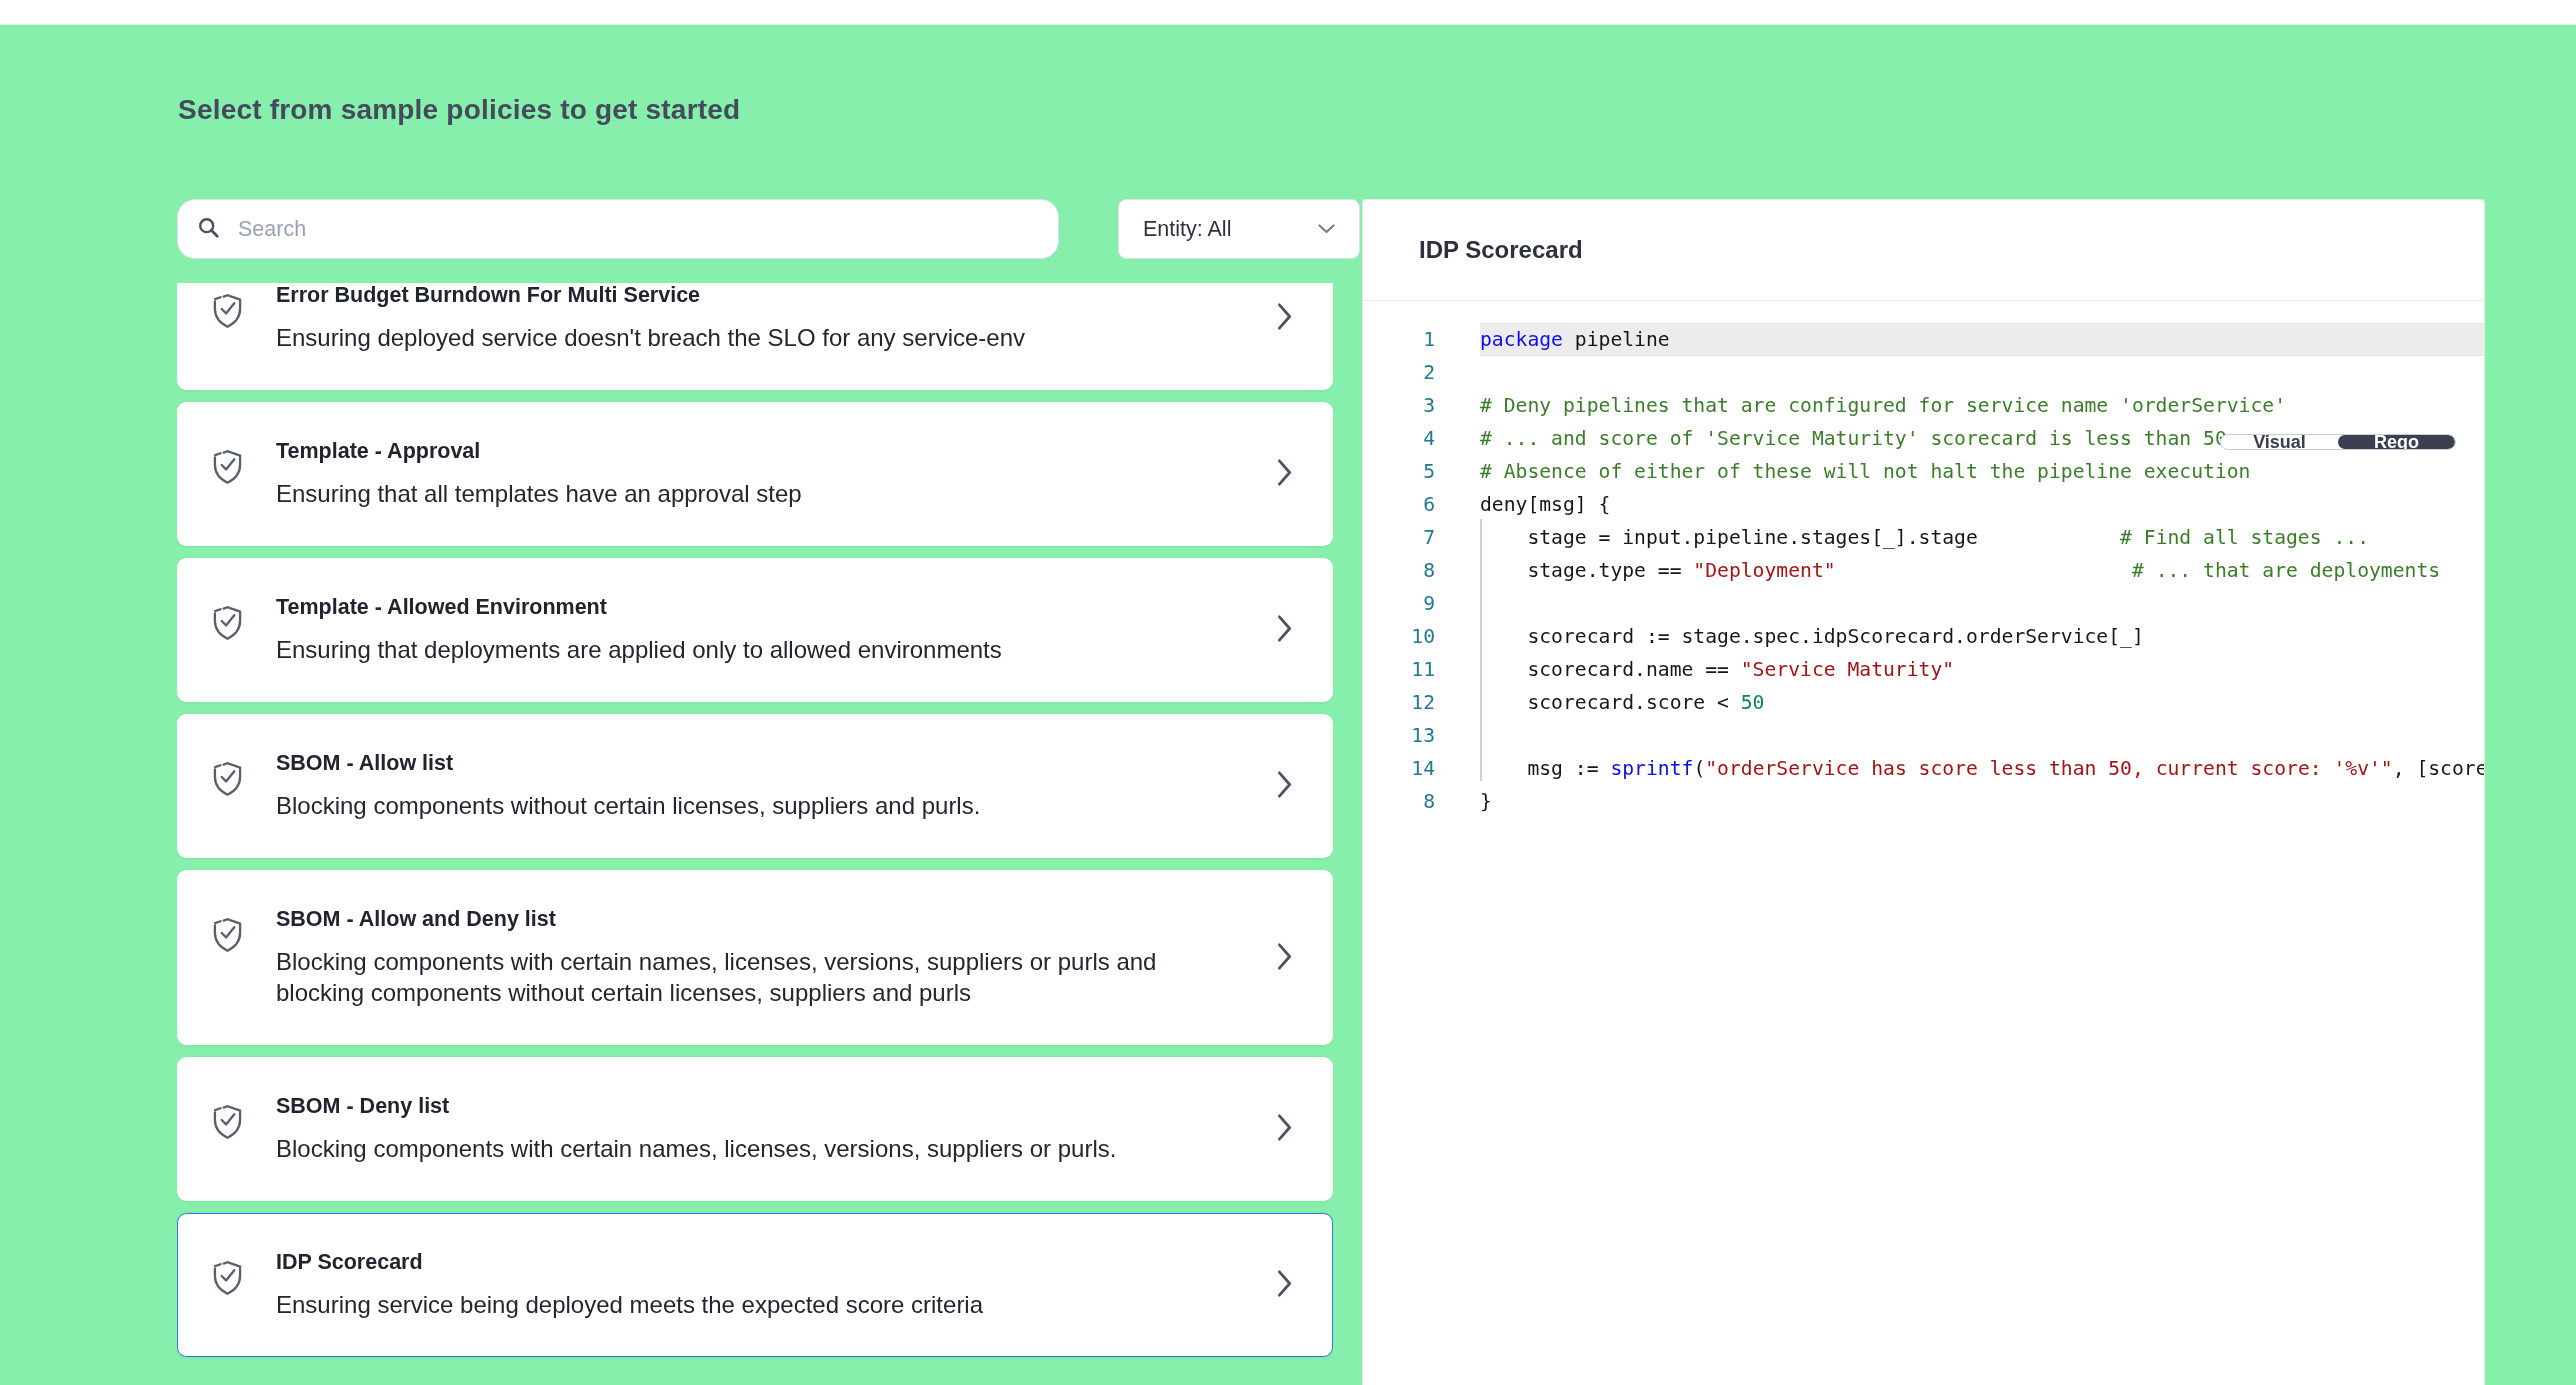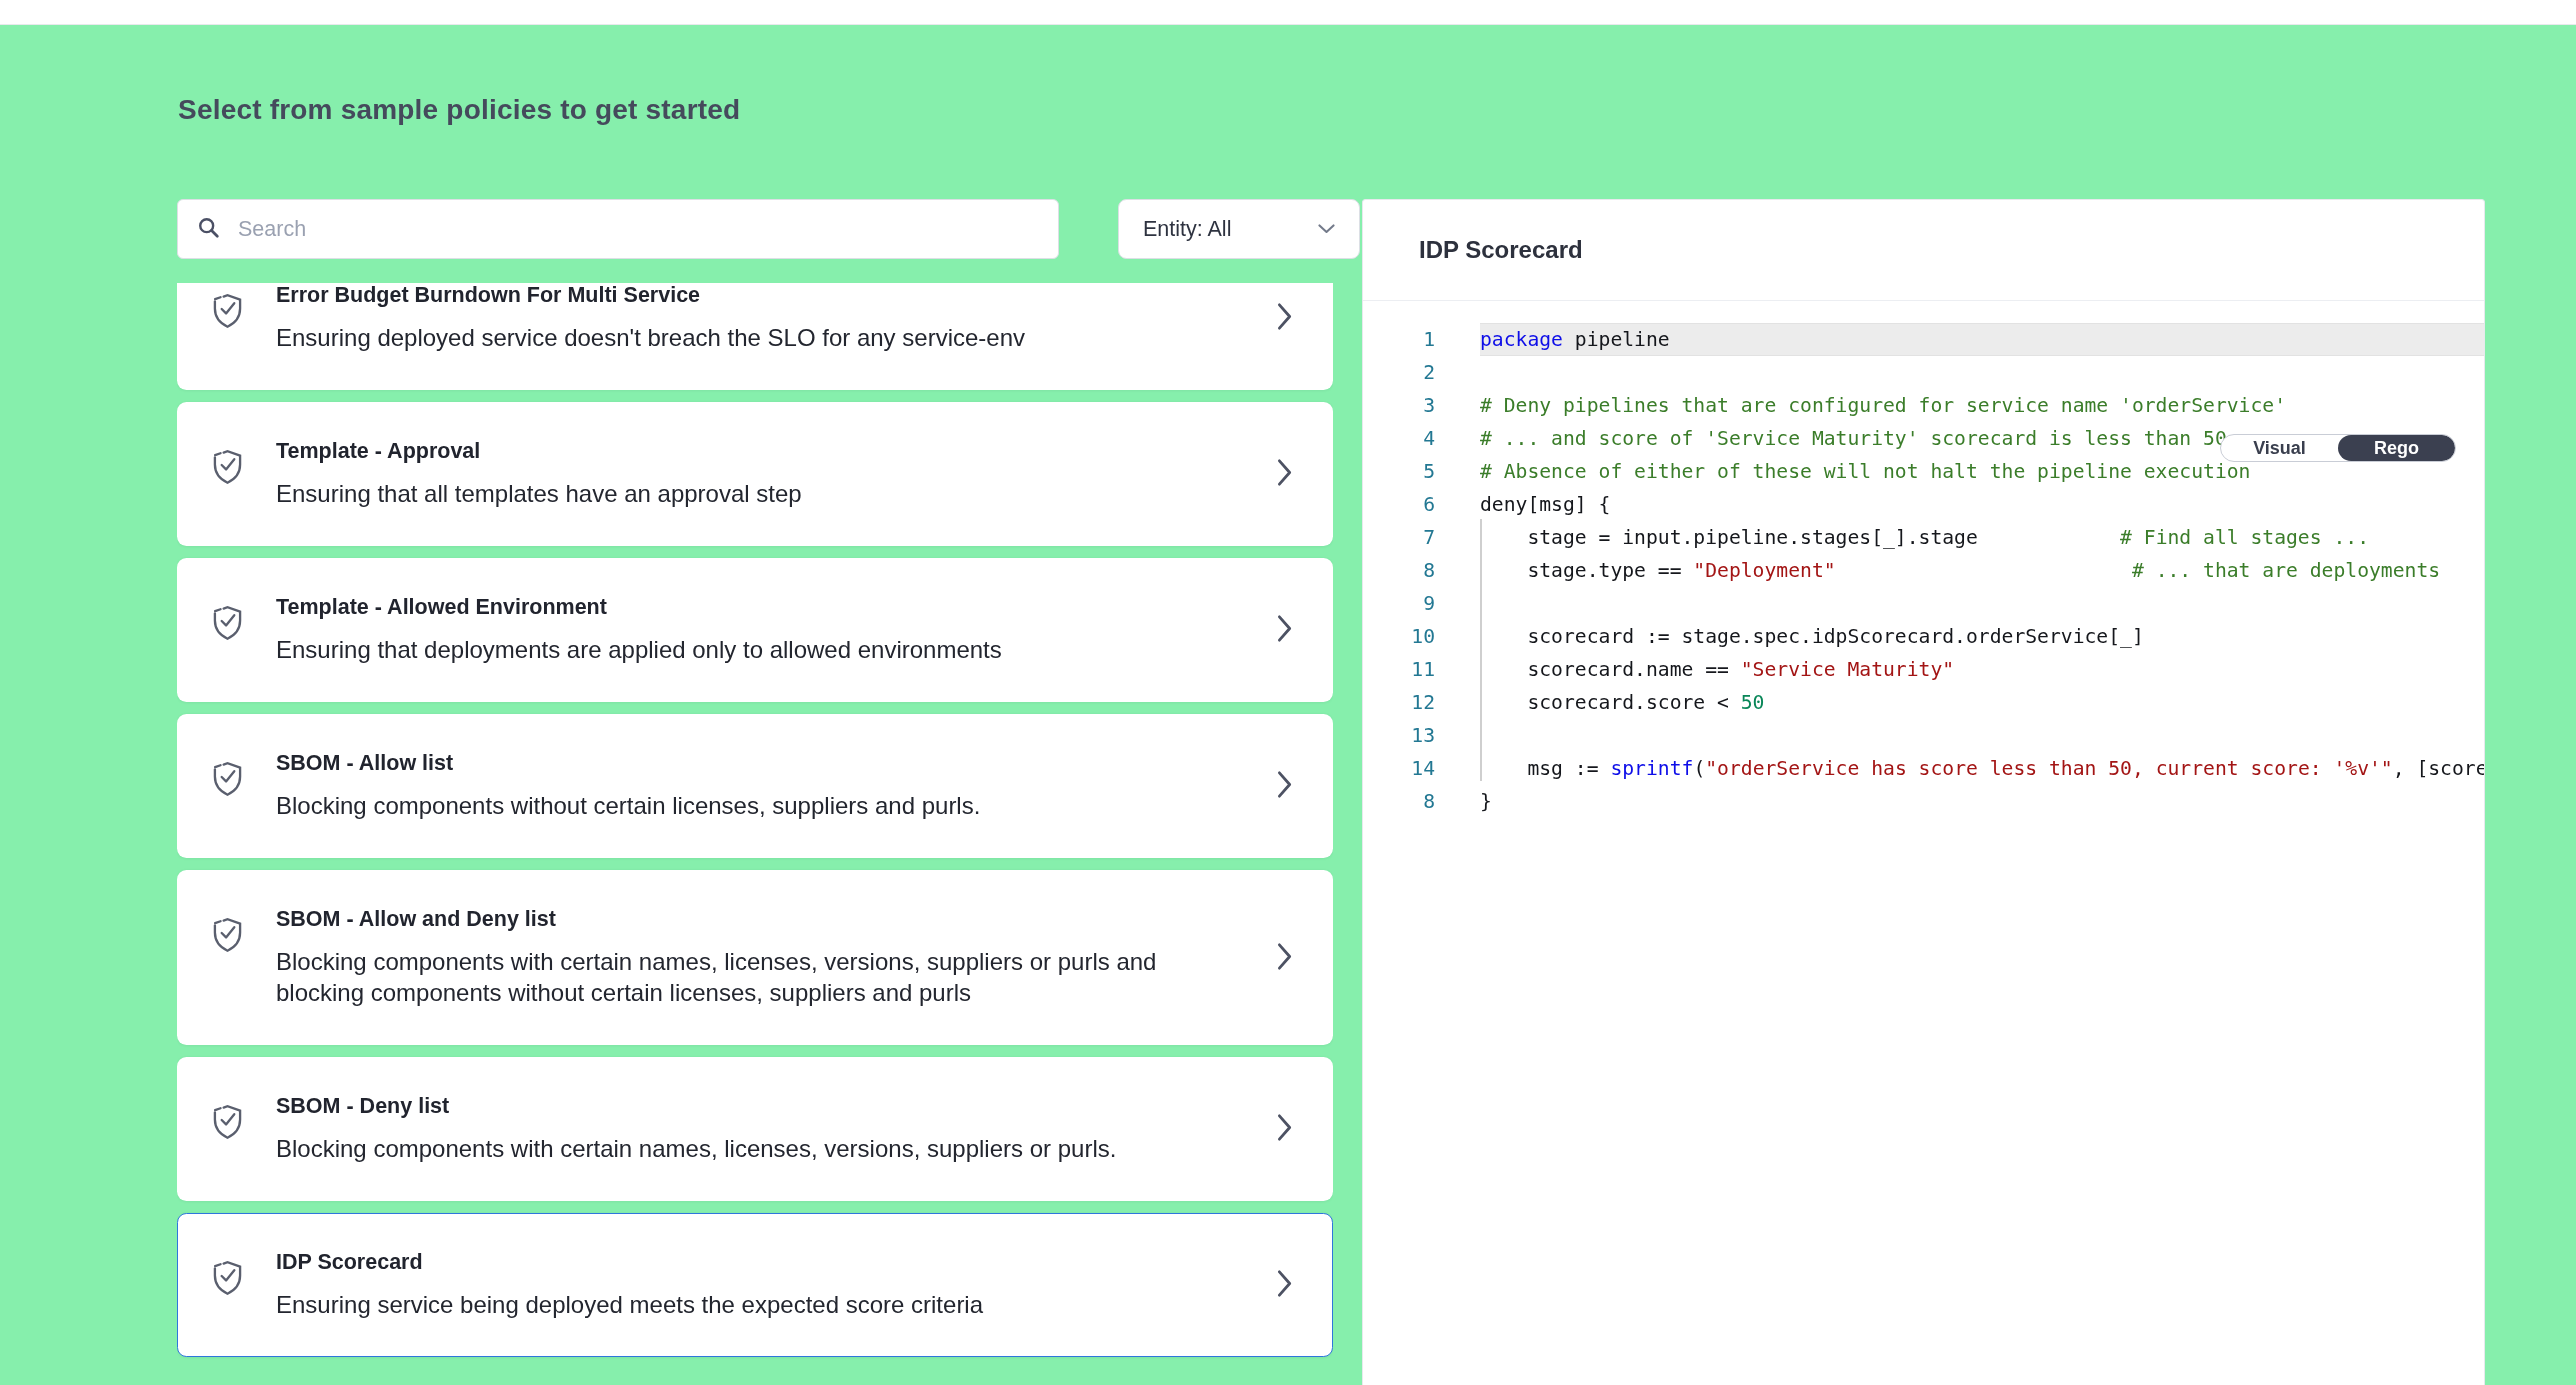--- a/index.html
+++ b/index.html
@@ -6,21 +6,21 @@
   .app{position:relative;width:2576px;height:1385px;background:#86efac;overflow:hidden;}
 
   .topbar{position:absolute;top:0;left:0;width:100%;height:25px;background:#ffffff;
           border-bottom:1.9px solid #e8e9ec;box-sizing:border-box;}
 
   .page-title{position:absolute;left:178px;top:94px;font-size:28px;font-weight:700;
               color:#454a5c;letter-spacing:0.2px;}
 
   
   .search-box{position:absolute;left:177px;top:199px;width:882px;height:60px;background:#fff;
-              border:1.9px solid #dcdfe5;border-radius:6px;box-sizing:border-box;display:flex;
+              border:1.9px solid #dcdfe5;border-radius:18px;box-sizing:border-box;display:flex;
               align-items:center;padding:0 19px;gap:15px;}
   .search-box input{border:none;outline:none;flex:1;font-size:21.5px;color:#333;background:transparent;
                     font-family:"Liberation Sans",sans-serif;}
   .search-box input::placeholder{color:#9aa1b1;}
   .entity-select{position:absolute;left:1118px;top:199px;width:242px;height:60px;background:#fff;
                  border:1.9px solid #dcdfe5;border-radius:8.4px;box-sizing:border-box;display:flex;
                  align-items:center;justify-content:space-between;padding:0 24px;cursor:pointer;}
   .entity-label{font-size:21.5px;color:#2e3340;}
 
   
@@ -47,21 +47,21 @@
   .ln{width:72px;text-align:right;color:#237893;flex:none;user-select:none;}
   .lc{margin-left:45px;flex:1;overflow:hidden;}
   .code-line.hl .lc{background:#ececec;box-shadow:inset 0 0.9px 0 #e2e2e2,inset 0 -0.9px 0 #e2e2e2;}
   .tok-kw{color:#0e0ee8;}
   .tok-cm{color:#3b7d2a;}
   .tok-str{color:#a31515;}
   .tok-num{color:#098658;}
   .tok-pl{color:#15171c;}
   .indent-guide{position:absolute;left:117px;width:1.9px;background:#cfcfcf;}
 
-  .toggle{position:absolute;top:133px;right:28px;height:28px;width:236px;background:#fff;
+  .toggle{position:absolute;top:133px;right:28px;height:16px;width:236px;background:#fff;
           border:1.9px solid #c9cdd6;border-radius:16px;display:flex;box-sizing:border-box;
           z-index:3;overflow:hidden;}
   .toggle-opt{flex:1;display:flex;align-items:center;justify-content:center;font-size:18px;
               font-weight:700;color:#3a3f4e;cursor:pointer;}
   .toggle-opt.active{background:#3b4050;color:#fff;border-radius:14px;}
 </style>
 </head>
 <body>
 
 <div class="app">

